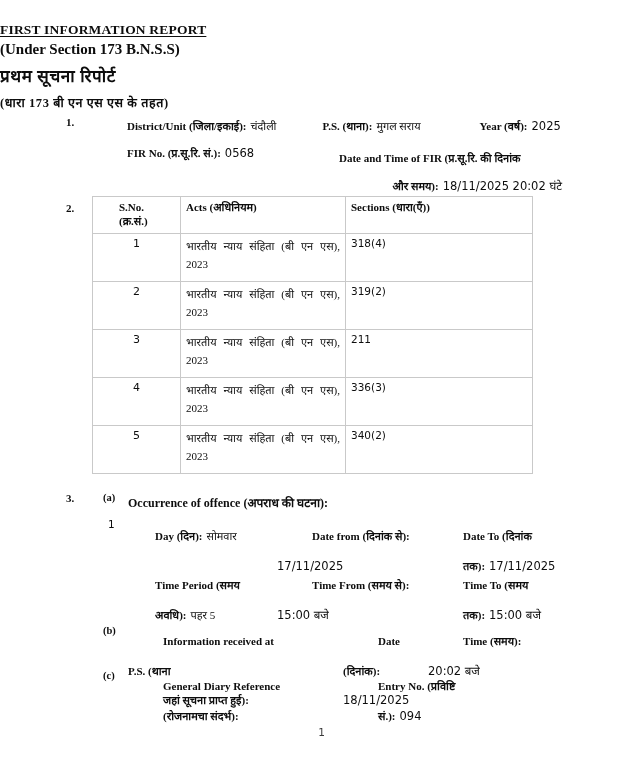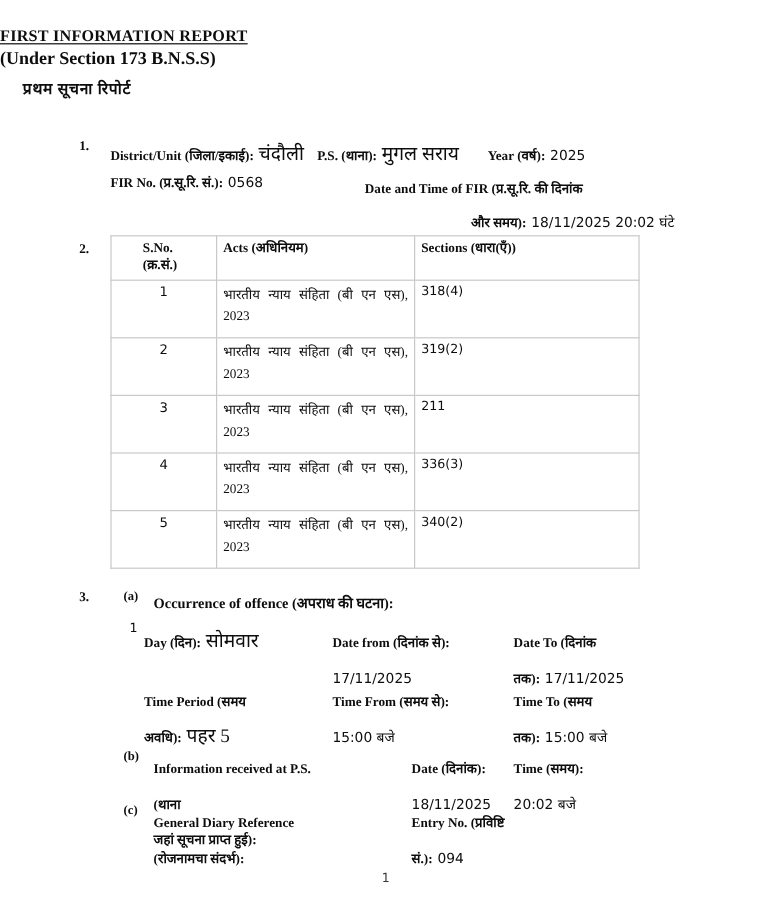--- a/index.html
+++ b/index.html
@@ -33,46 +33,46 @@
     letter-spacing: .2px;
     text-decoration: underline;
     text-underline-offset: 2px;
   }
   .title-sub {
     font-size: 15px;
     font-weight: bold;
     margin-top: 3px;
   }
   .title-hi {
-    font-size: 13px;
+    font-size: 17px;
     font-weight: bold;
     margin-top: 6px;
     letter-spacing: .6px;
-    margin-left: 19px;
   }
   .title-hi2 {
     font-size: 12.5px;
     font-weight: bold;
     margin-top: 7px;
     letter-spacing: .6px;
   }
 
   
   .lbl {
     font-weight: bold;
     font-size: 11px;
+    margin-left: 35px;
   }
   .val {
     font-weight: normal;
     font-size: 11.5px;
     font-family: "DejaVu Sans", sans-serif;
   }
   .val-hi {
     font-weight: normal;
-    font-size: 16px;
+    font-size: 11px;
   }
   .num {
     position: absolute;
     left: 66px;
     font-size: 11px;
     font-weight: bold;
   }
 
   
   .sec1 {
@@ -225,20 +225,21 @@
 </style>
 </head>
 <body>
 
 <div class="page">
 
   <div class="title-block">
     <div class="title-main">FIRST INFORMATION REPORT</div>
     <div class="title-sub">(Under Section 173 B.N.S.S)</div>
     <div class="title-hi">प्रथम सूचना रिपोर्ट</div>
+    <div class="title-hi2">(धारा 173 बी एन एस एस के तहत)</div>
   </div>
 
   <div class="sec1">
     <div class="num" style="top:4px;">1.</div>
 
     <div class="s1-row1">
       <span class="s1-district">
         <span class="lbl">District/Unit (जिला/इकाई):</span>
         <span class="val-hi">चंदौली</span>
       </span>

